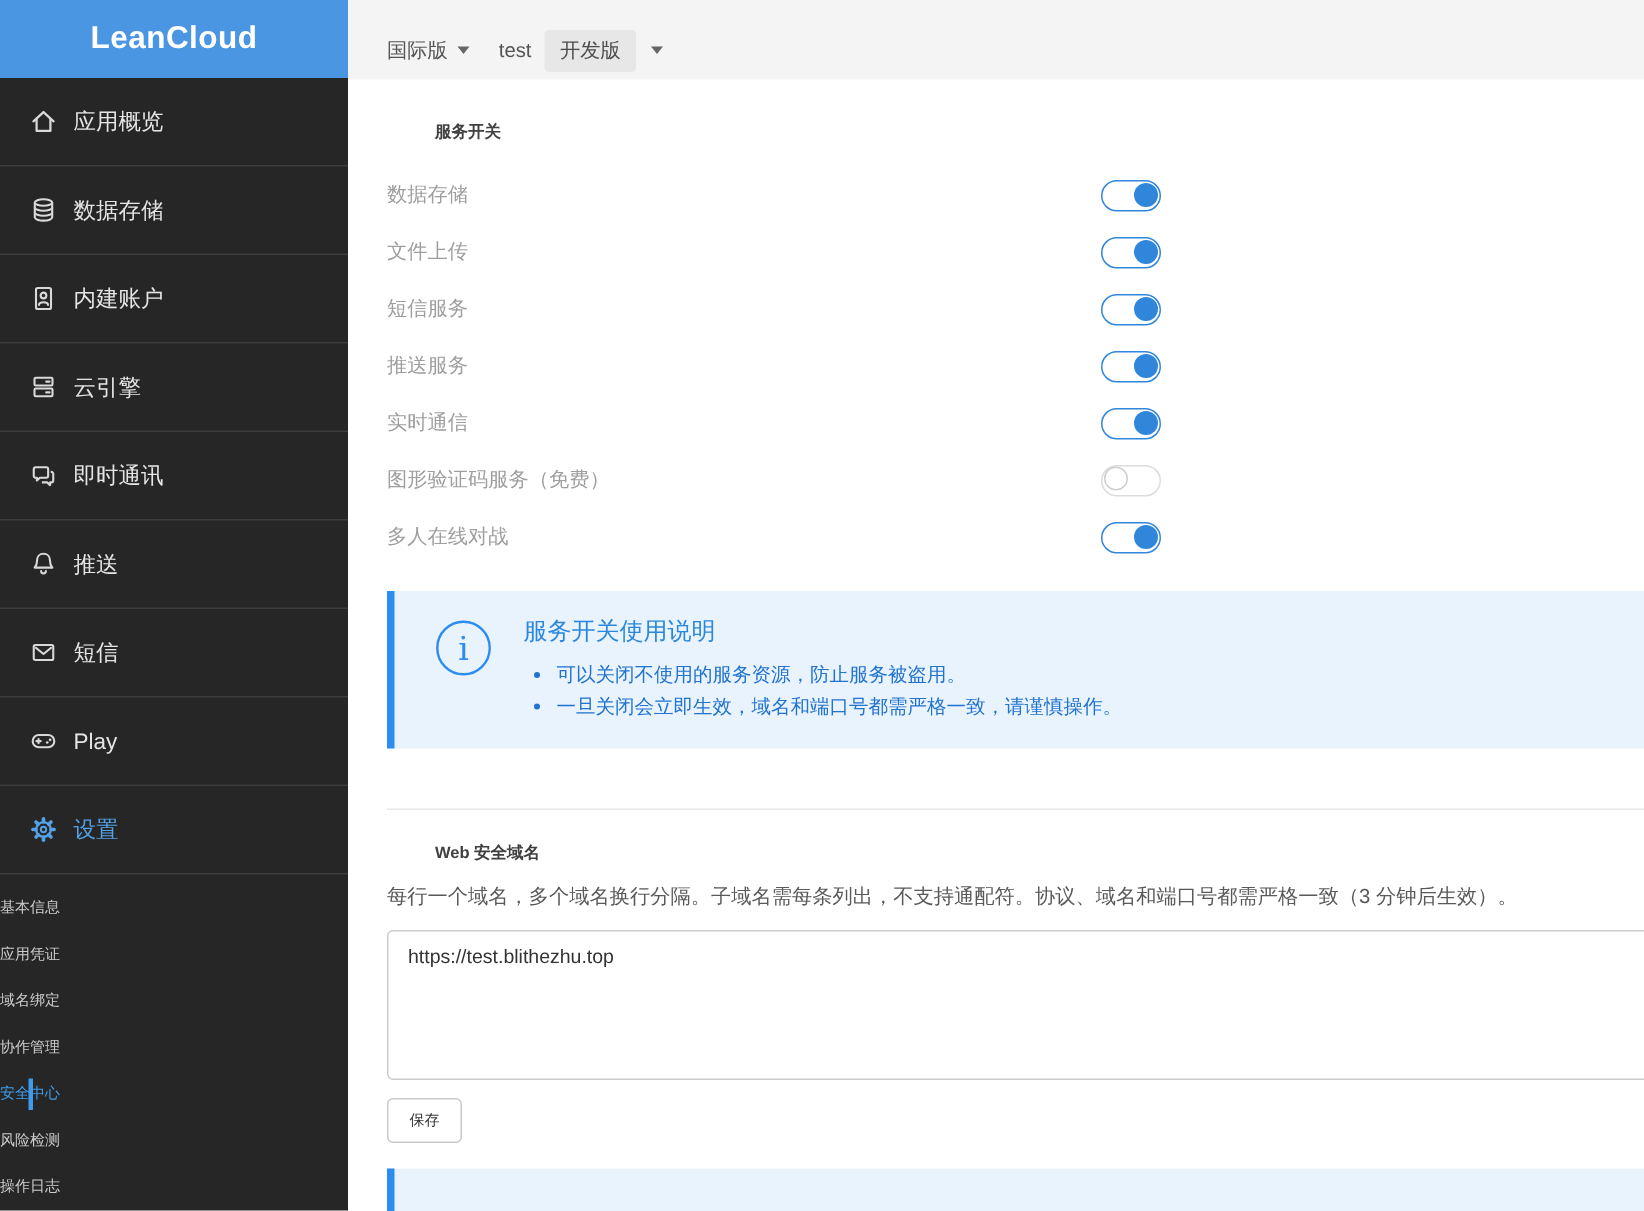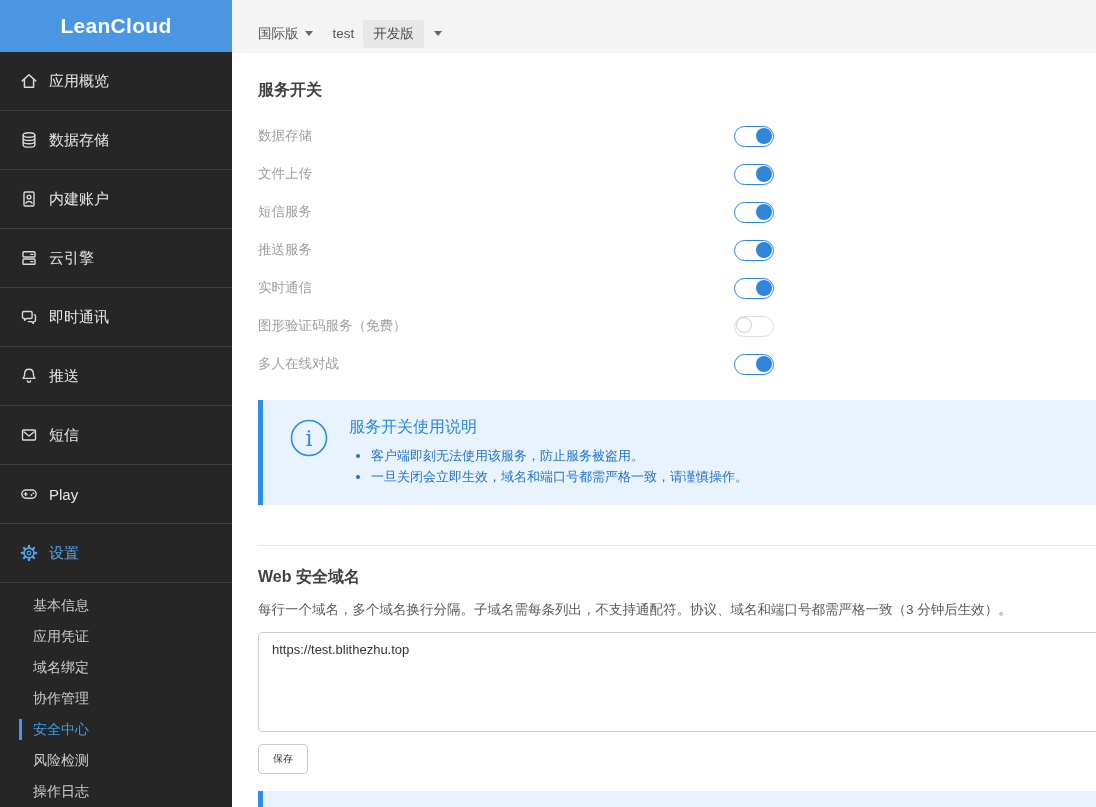--- a/index.html
+++ b/index.html
@@ -14,22 +14,22 @@
     letter-spacing: 0.3px; }
   .nav-item { height: 59px; display: flex; align-items: center; padding-left: 19px;
     border-bottom: 1px solid #3d3d3d; color: #e5e5e5; font-size: 15px; cursor: pointer; }
   .nav-item:first-child { border-top: none; }
   .nav-item .nav-icon { width: 20px; height: 20px; margin-right: 10px; color: #d9d9d9;
     display: inline-flex; }
   .nav-item.active { color: #54a1e6; }
   .nav-item.active .nav-icon { color: #54a1e6; }
   .nav-icon svg { width: 20px; height: 20px; }
   .subnav { padding: 7px 0 0 0; }
-  .subnav-item { position: relative; height: 31px; line-height: 31px; padding-left: 33px;
-    color: #cccccc; font-size: 14px; cursor: pointer; }
+  .subnav-item { position: relative; height: 31px; line-height: 31px; 
+    color: #cccccc; font-size: 10px; cursor: pointer; }
   .subnav-item.active { color: #3f9be9; }
   .subnav-item.active::before { content: ""; position: absolute; left: 19px; top: 5px;
     bottom: 5px; width: 3px; background: #3f9be9; }
 
   
   .topbar { position: absolute; left: 232px; top: 0; width: 864px; height: 68px;
     background: #f4f4f4; border-bottom: 1px solid #e3e3e3; display: flex;
     align-items: center; padding-left: 26px; font-size: 13.5px; color: #555; }
   .caret { display: inline-block; width: 0; height: 0; border-left: 4.5px solid transparent;
     border-right: 4.5px solid transparent; border-top: 5px solid #666;
@@ -37,21 +37,21 @@
   .region-select { display: inline-flex; align-items: center; cursor: pointer; }
   .app-name { margin-left: 20px; }
   .env-badge { margin-left: 9px; background: #e7e7e7; border-radius: 3px;
     padding: 5px 10px; color: #4d4d4d; cursor: default; }
   .env-caret-btn { margin-left: 10px; cursor: pointer; display: inline-flex; align-items: center; }
   .env-caret-btn .caret { margin-left: 0; }
 
   
   .main { position: absolute; left: 232px; top: 53px; width: 864px; height: 754px;
     background: #fff; padding-left: 26px; }
-  .section-title { margin-top: 27px; font-size: 16px; color: #404040; }
+  .section-title { margin-top: 27px; font-size: 11px; color: #404040; margin-left: 32px; }
   .switch-rows { margin-top: 16px; width: 516px; }
   .switch-row { height: 38px; display: flex; align-items: center;
     justify-content: space-between; }
   .switch-label { font-size: 13.5px; color: #9e9e9e; }
   .toggle { position: relative; width: 40px; height: 21px; border-radius: 11px;
     cursor: pointer; }
   .toggle.on { border: 1.5px solid #2f86db; background: #fff; }
   .toggle.on .knob { position: absolute; right: 1px; top: 1px; width: 16px; height: 16px;
     border-radius: 50%; background: #2f86db; }
   .toggle.off { border: 1.5px solid #dcdcdc; background: #fff; }
@@ -267,21 +267,21 @@
 
   <div class="notice">
     <span class="notice-icon">
       <svg viewBox="0 0 38 38" fill="none">
         <circle cx="19" cy="19" r="17.5" stroke="#2d8cf0" stroke-width="1.6"></circle>
         <text x="19" y="27" text-anchor="middle" fill="#2d8cf0" font-size="22" font-family="DejaVu Serif, serif" class="info-i">i</text>
       </svg></span>
     <div class="notice-body">
       <div class="notice-title">服务开关使用说明</div>
       <ul class="notice-list">
-        <li>客户端即刻无法使用该服务，防止服务被盗用。</li>
+        <li>可以关闭不使用的服务资源，防止服务被盗用。</li>
         <li>一旦关闭会立即生效，域名和端口号都需严格一致，请谨慎操作。</li>
       </ul>
     </div>
   </div>
 
   <hr class="divider">
 
   <h2 class="section-title" style="margin-top:21px;">Web 安全域名</h2>
   <div class="domain-desc">每行一个域名，多个域名换行分隔。子域名需每条列出，不支持通配符。协议、域名和端口号都需严格一致（3 分钟后生效）。</div>
 

